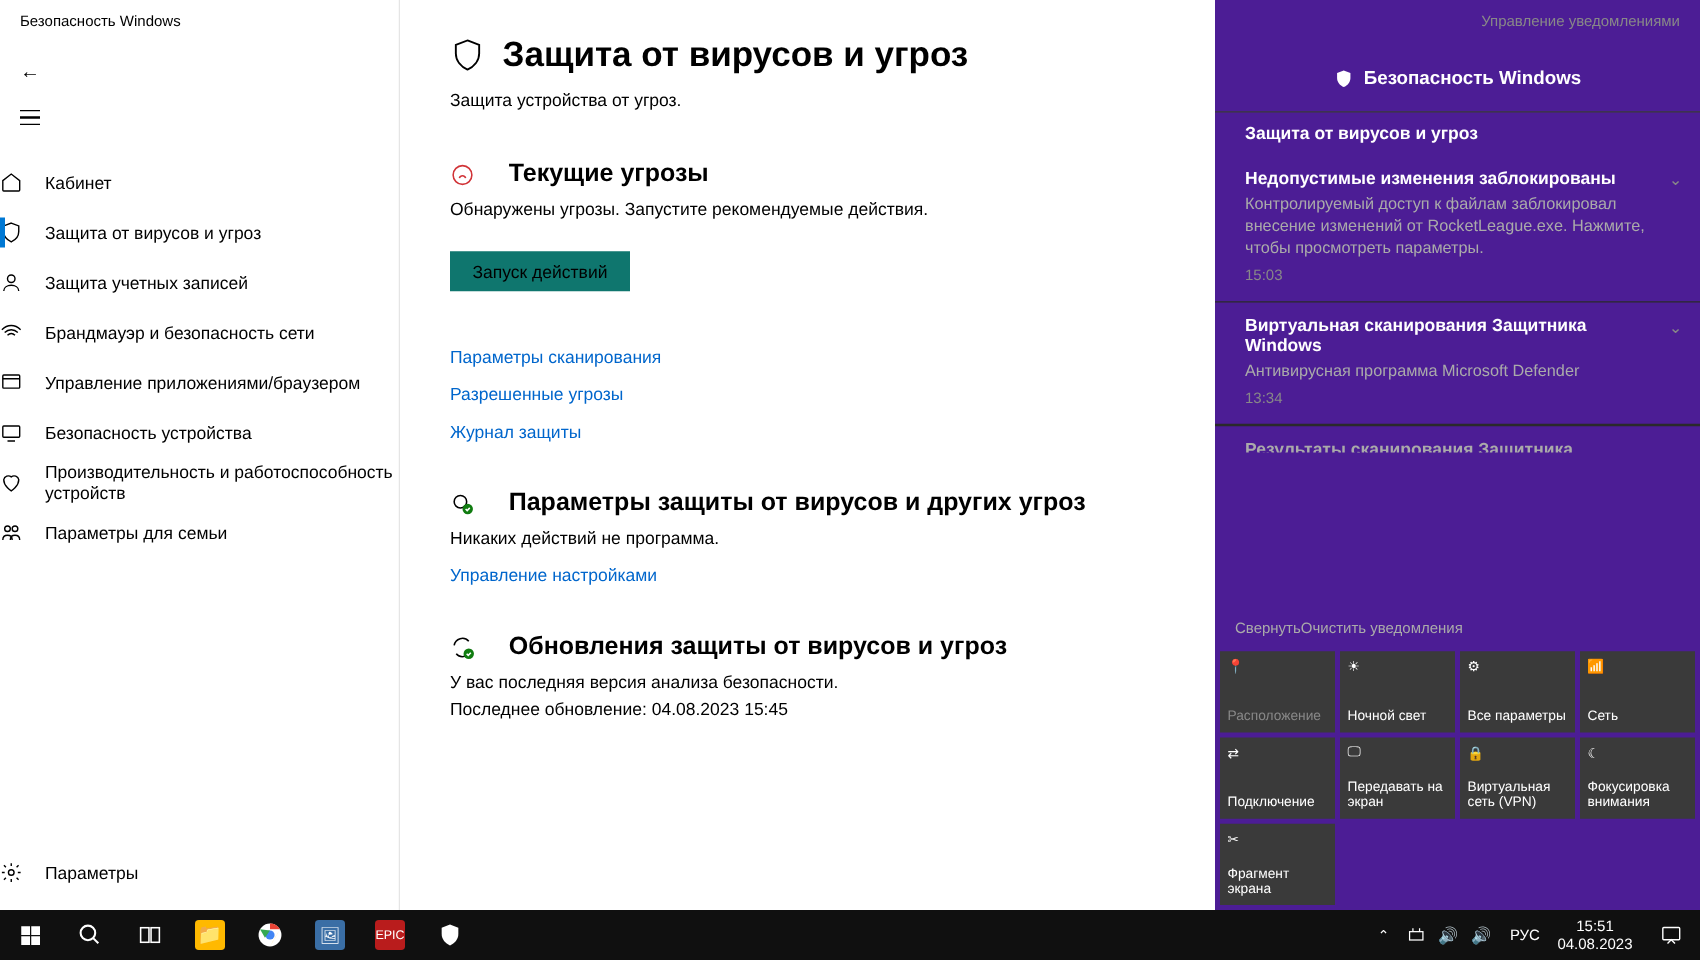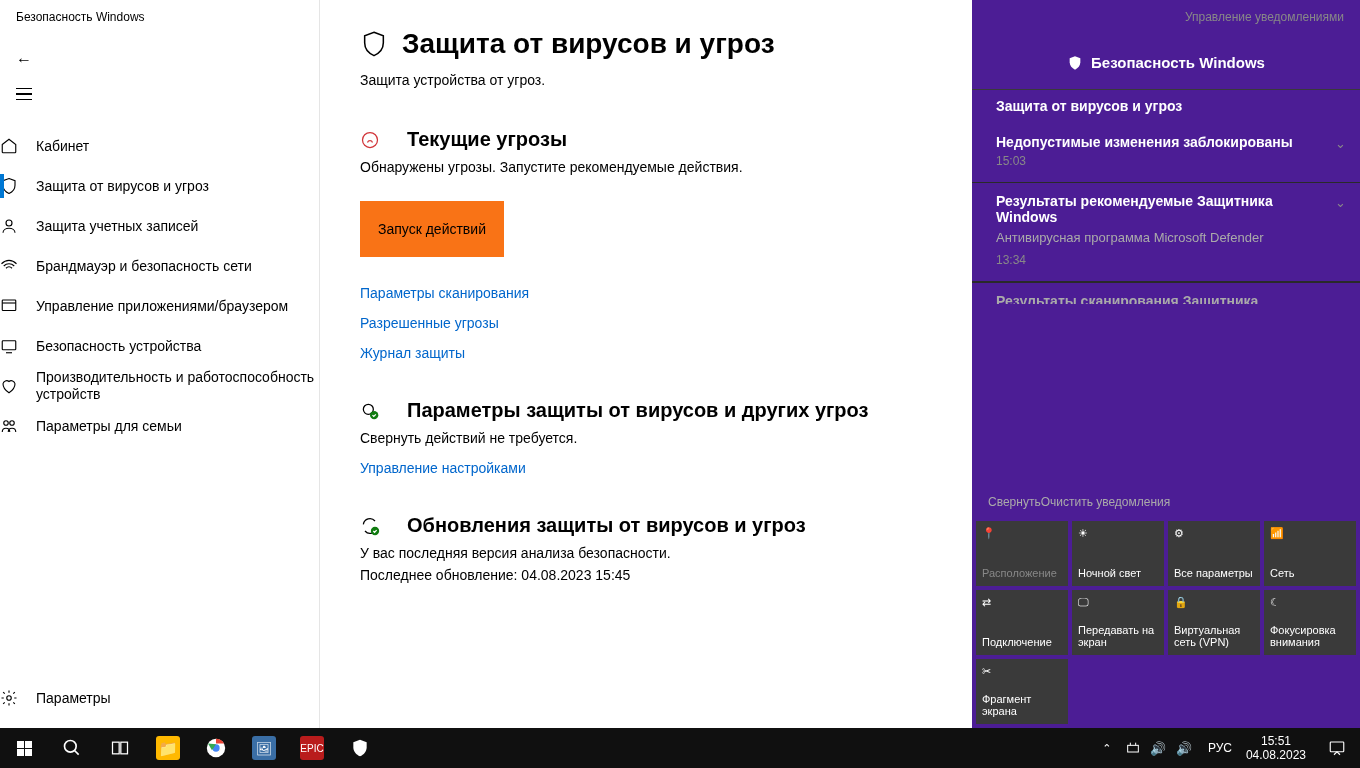--- a/index.html
+++ b/index.html
@@ -22,21 +22,21 @@
 
 .main { flex:1; padding:28px 40px; overflow:hidden; background:#fff; }
 .main h1 { display:flex; align-items:center; gap:14px; font-weight:600; font-size:28px; margin-bottom:12px; }
 .main h1 .title-icon { width:28px; height:28px; }
 .main .subtitle { font-size:14px; color:#000; margin-bottom:40px; }
 .section { margin-bottom:38px; }
 .section-header { display:flex; align-items:center; gap:27px; font-size:20px; font-weight:600; margin-bottom:8px; }
 .section-header .sec-icon { width:20px; height:20px; }
 .section-text { font-size:14px; color:#000; margin-bottom:6px; }
 .section-meta { font-size:14px; color:#000; }
-.gray-btn { background:#f97316; border:none; padding:20px 18px; font-size:14px; cursor:pointer; margin-top:20px; margin-bottom:14px; }
+.gray-btn { background:#0f766e; border:none; padding:8px 18px; font-size:14px; cursor:pointer; margin-top:20px; margin-bottom:30px; }
 .link { color:#0066cc; font-size:14px; cursor:pointer; display:block; margin-top:14px; }
 
 .action-center { position:absolute; top:0; right:0; width:388px; height:728px; background:#4c1d95; color:#ccc; display:flex; flex-direction:column; font-size:13px; }
 .ac-top { text-align:right; padding:10px 16px 6px; color:#888; font-size:12px; cursor:pointer; }
 .ac-title { display:flex; align-items:center; justify-content:center; gap:8px; color:#fff; font-weight:600; padding:24px 0 18px; font-size:15px; }
 .ac-group-title { color:#fff; font-weight:600; padding:8px 24px 10px; font-size:14px; border-top:1px solid #3a3a3a; }
 .ac-notif { padding:10px 24px 14px; border-bottom:1px solid #2a2a2a; position:relative; }
 .ac-notif-title { color:#fff; font-weight:600; font-size:14px; margin-bottom:4px; padding-right:20px; }
 .ac-notif-body { color:#aaa; font-size:13px; line-height:1.35; margin-bottom:6px; }
 .ac-notif-time { color:#888; font-size:12px; }
@@ -196,21 +196,21 @@
       <div class="section-header">
         <span class="sec-icon">
             <svg width="20" height="20" viewBox="0 0 24 24" fill="none" stroke="#000" stroke-width="1.5">
               <circle cx="10" cy="10" r="6"></circle>
               <circle cx="17" cy="17" r="5" fill="#107c10" stroke="none"></circle>
               <path d="M15 17l1.5 1.5L19 16" stroke="#fff"></path>
             </svg>
           </span>
         <span>Параметры защиты от вирусов и других угроз</span>
       </div>
-      <div class="section-text">Свернуть действий не требуется.</div>
+      <div class="section-text">Никаких действий не программа.</div>
       <span class="link">Управление настройками</span>
     </div>
 
     <div class="section">
       <div class="section-header">
         <span class="sec-icon">
             <svg width="20" height="20" viewBox="0 0 24 24" fill="none" stroke="#000" stroke-width="1.5">
               <path d="M4 10a8 8 0 0 1 14-4M20 14a8 8 0 0 1-14 4"></path>
               <circle cx="18" cy="18" r="5" fill="#107c10" stroke="none"></circle>
               <path d="M16 18l1.5 1.5L20 17" stroke="#fff"></path>
@@ -227,25 +227,26 @@
     <div class="ac-top">Управление уведомлениями</div>
     <div class="ac-title">
       <svg width="16" height="16" viewBox="0 0 24 24" fill="#fff">
           <path d="M12 2l8 3v6c0 5-3.5 9-8 11-4.5-2-8-6-8-11V5z"></path>
         </svg>
       <span>Безопасность Windows</span>
     </div>
     <div class="ac-group-title">Защита от вирусов и угроз</div>
     <div class="ac-notif">
       <div class="ac-notif-title">Недопустимые изменения заблокированы</div>
+      <div class="ac-notif-body">Контролируемый доступ к файлам заблокировал внесение изменений от RocketLeague.exe. Нажмите, чтобы просмотреть параметры.</div>
       <div class="ac-notif-time">15:03</div>
       <span class="ac-chevron">⌄</span>
     </div>
     <div class="ac-notif">
-      <div class="ac-notif-title">Результаты рекомендуемые Защитника Windows</div>
+      <div class="ac-notif-title">Виртуальная сканирования Защитника Windows</div>
       <div class="ac-notif-body">Антивирусная программа Microsoft Defender</div>
       <div class="ac-notif-time">13:34</div>
       <span class="ac-chevron">⌄</span>
     </div>
     <div class="ac-partial">Результаты сканирования Защитника</div>
     <div style="flex:1"></div>
     <div class="ac-actions">
       <span>Свернуть</span>
       <span>Очистить уведомления</span>
     </div>

